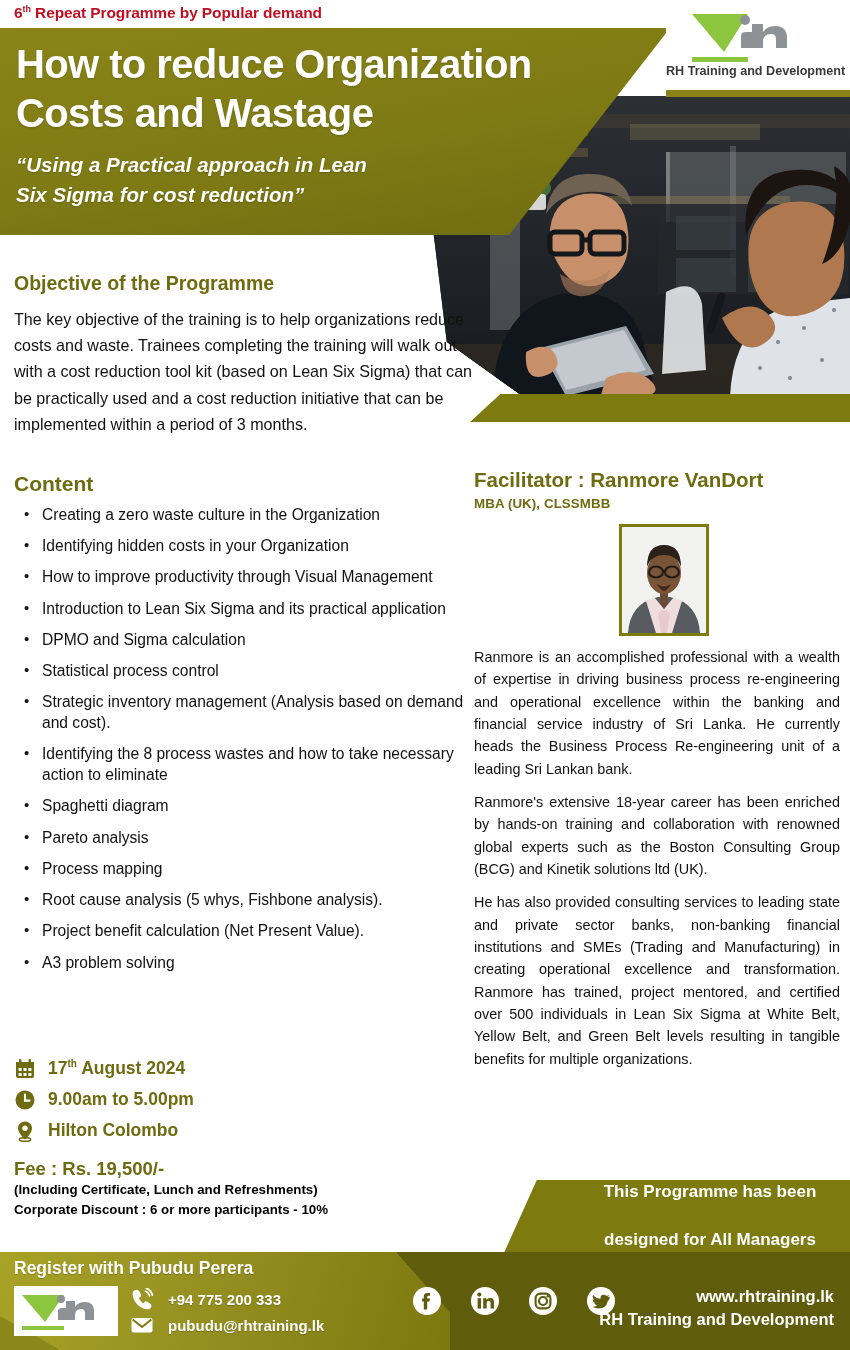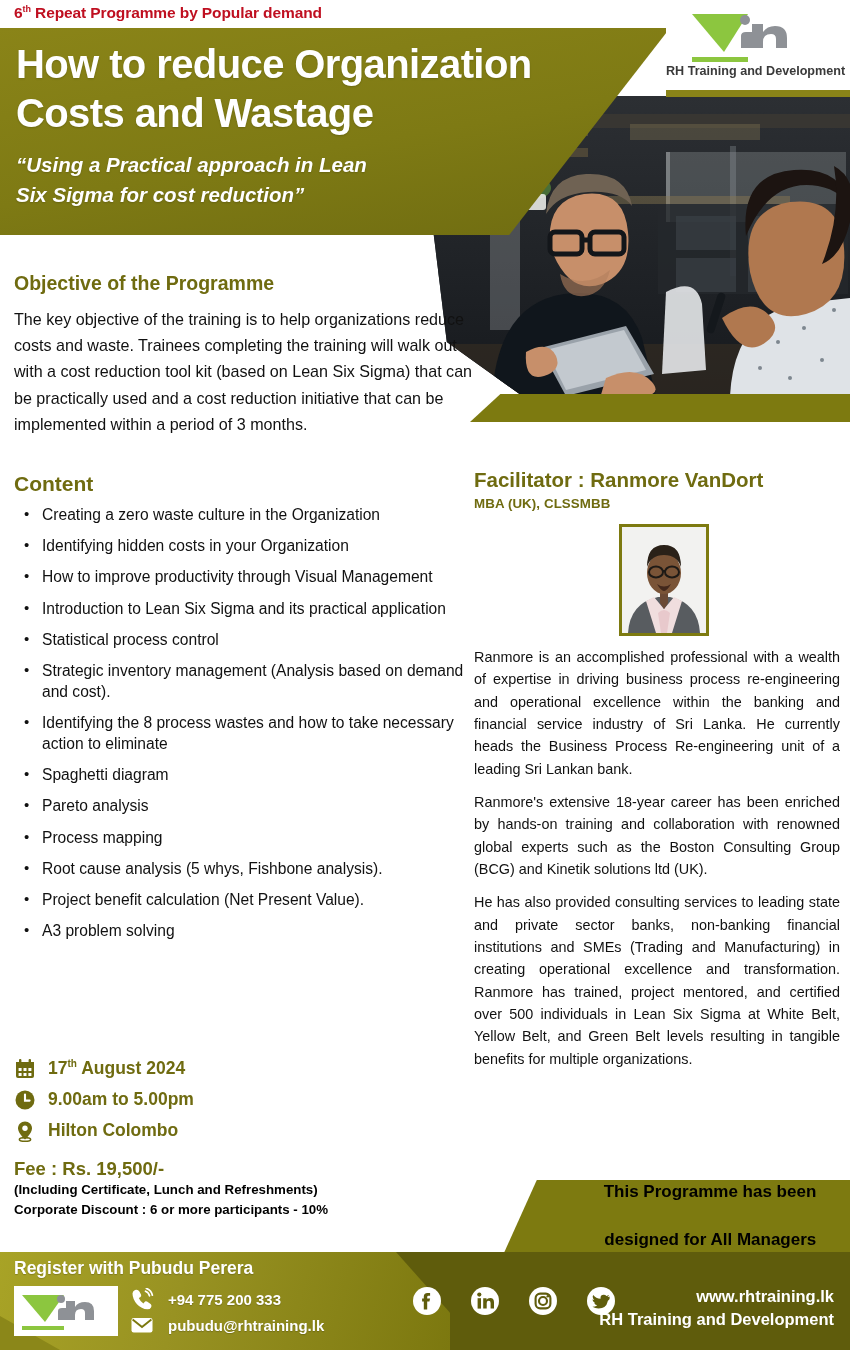--- a/index.html
+++ b/index.html
@@ -145,22 +145,22 @@
   .bio p:last-child { margin-bottom: 0; }
 
   
   .aud-banner {
     position: absolute; left: 490px; top: 1180px; width: 360px; height: 72px;
     background: #7d7a10;
     clip-path: polygon(13% 0%, 100% 0%, 100% 100%, 4% 100%);
     display: flex; align-items: center; justify-content: center;
   }
   .aud-banner span {
-    color: #000000; font-size: 17px; font-weight: bold;
-    line-height: 1.42; text-align: right; display: block;
+    color: #ffffff; font-size: 17px; font-weight: bold;
+    line-height: 1.42; text-align: center; display: block;
     padding-left: 40px;
   }
 
   
   .footer {
     position: absolute; left: 0; top: 1252px; width: 850px; height: 98px;
     background: #5f5c0c; overflow: hidden;
   }
   .footer-left-wedge {
     position: absolute; left: 0; top: 0; width: 450px; height: 98px;
@@ -313,20 +313,21 @@
 
   <div class="obj-title">Objective of the Programme</div>
   <div class="obj-body">The key objective of the training is to help organizations reduce costs and waste. Trainees completing the training will walk out with a cost reduction tool kit (based on Lean Six Sigma) that can be practically used and a cost reduction initiative that can be implemented within a period of 3 months.</div>
 
   <div class="content-title">Content</div>
   <ul class="content-list">
     <li>Creating a zero waste culture in the Organization</li>
     <li>Identifying hidden costs in your Organization</li>
     <li>How to improve productivity through Visual Management</li>
     <li>Introduction to Lean Six Sigma and its practical application</li>
+    <li>DPMO and Sigma calculation</li>
     <li>Statistical process control</li>
     <li>Strategic inventory management (Analysis based on demand and cost).</li>
     <li>Identifying the 8 process wastes and how to take necessary action to eliminate</li>
     <li>Spaghetti diagram</li>
     <li>Pareto analysis</li>
     <li>Process mapping</li>
     <li>Root cause analysis (5 whys, Fishbone analysis).</li>
     <li>Project benefit calculation (Net Present Value).</li>
     <li>A3 problem solving</li>
   </ul>

